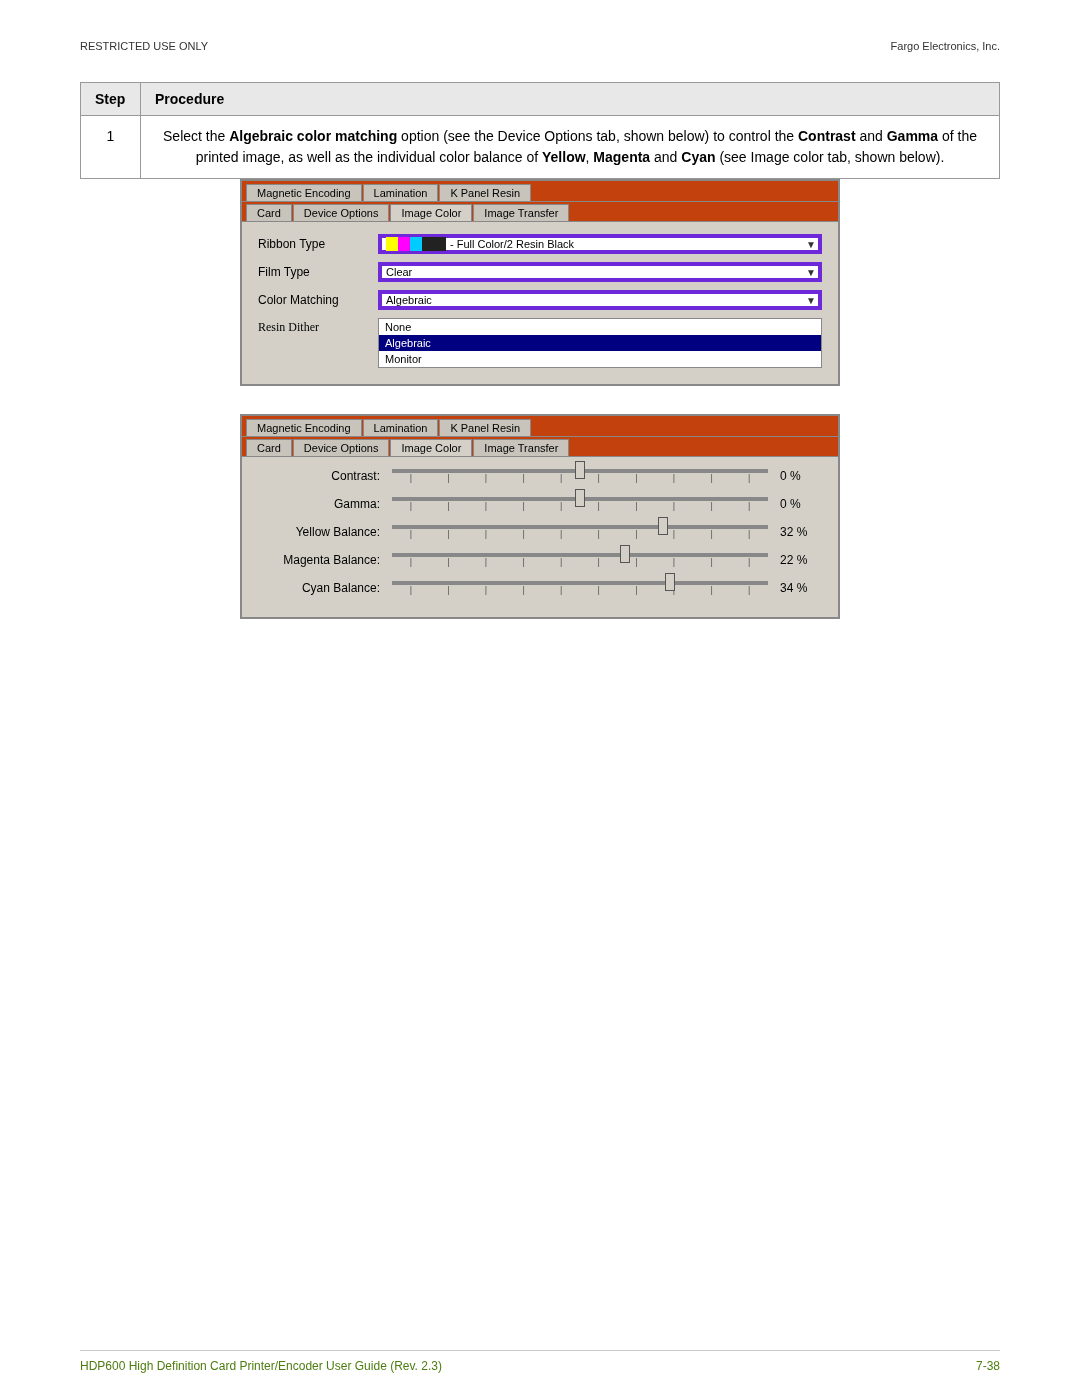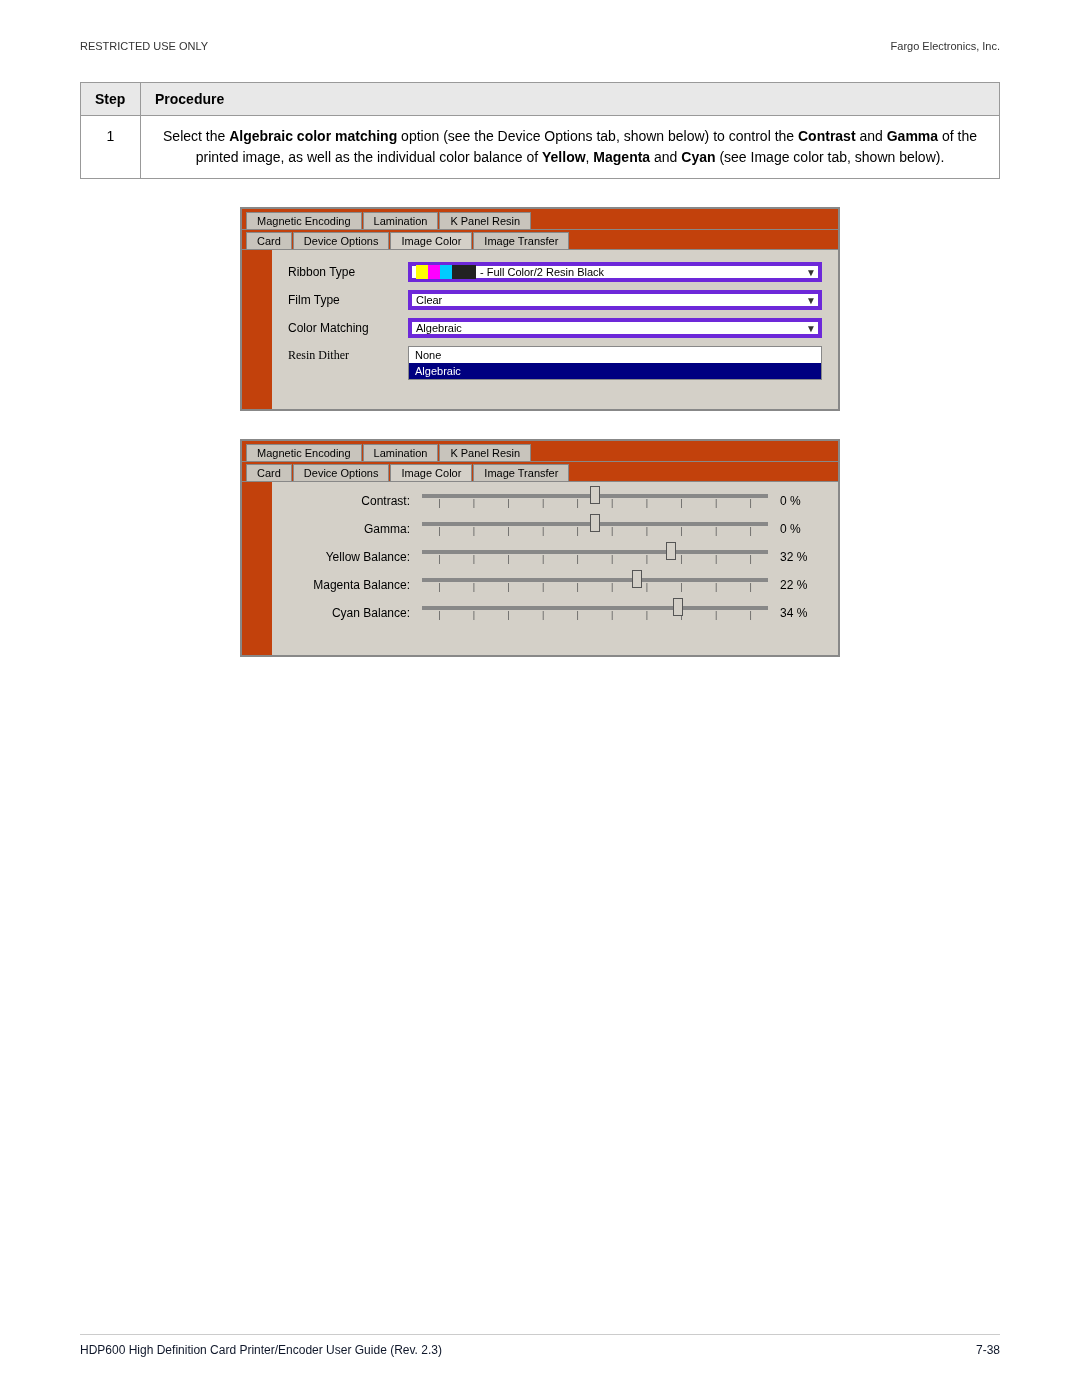--- a/index.html
+++ b/index.html
@@ -42,21 +42,20 @@
       margin-bottom: 24px;
       max-width: 860px;
     }
 
     .intro-text strong { font-weight: bold; }
 
     
     .proc-table {
       width: 100%;
       border-collapse: collapse;
-      margin-bottom: 28px;
       border: 1px solid #999;
     }
     .proc-table th {
       background: #e8e8e8;
       border: 1px solid #999;
       padding: 8px 14px;
       font-weight: bold;
       text-align: left;
       font-size: 14px;
     }
@@ -80,23 +79,22 @@
       background: #c2410c;
       margin-bottom: 28px;
       padding: 0;
       width: 600px;
       margin-left: auto;
       margin-right: auto;
       font-size: 12px;
     }
 
     .dialog-body {
-      padding: 12px 16px 21px 16px;
+      padding: 12px 16px 8px 16px;
       background: #d4d0c8;
-      margin-left: 30px;
     }
 
     .dialog-field-row {
       display: flex;
       align-items: center;
       margin-bottom: 8px;
     }
 
     .dialog-field-label {
       width: 120px;
@@ -195,27 +193,27 @@
     .slider-value {
       width: 50px;
       font-size: 12px;
       text-align: left;
       padding-left: 8px;
     }
 
     
     .page-footer {
       position: absolute;
-      bottom: 40px;
+      bottom: 24px;
       left: 80px;
       right: 80px;
       display: flex;
       justify-content: space-between;
       font-size: 12px;
-      color: #0f172a;
+      color: #4d7c0f;
       border-top: 1px solid #ccc;
       padding-top: 8px;
     }
 
     .tabs-upper {
       display: flex;
       border-bottom: 1px solid #888;
       gap: 1px;
       padding: 3px 4px 0 4px;
     }
@@ -336,20 +334,21 @@
           <span class="select-arrow">▼</span>
         </div>
       </div>
 
       <div class="dialog-field-row" style="align-items:flex-start;">
         <div class="dialog-field-label" style="padding-top:2px;font-family:Liberation Serif, serif;">Resin Dither</div>
         <div style="flex:1;">
           <div class="dropdown-list">
             <div class="dropdown-item">None</div>
             <div class="dropdown-item selected">Algebraic</div>
+            <div class="dropdown-item">Monitor</div>
           </div>
         </div>
       </div>
 
     </div>
   </div>
 
   <div class="dialog-box">
 
     <div class="tabs-upper">

